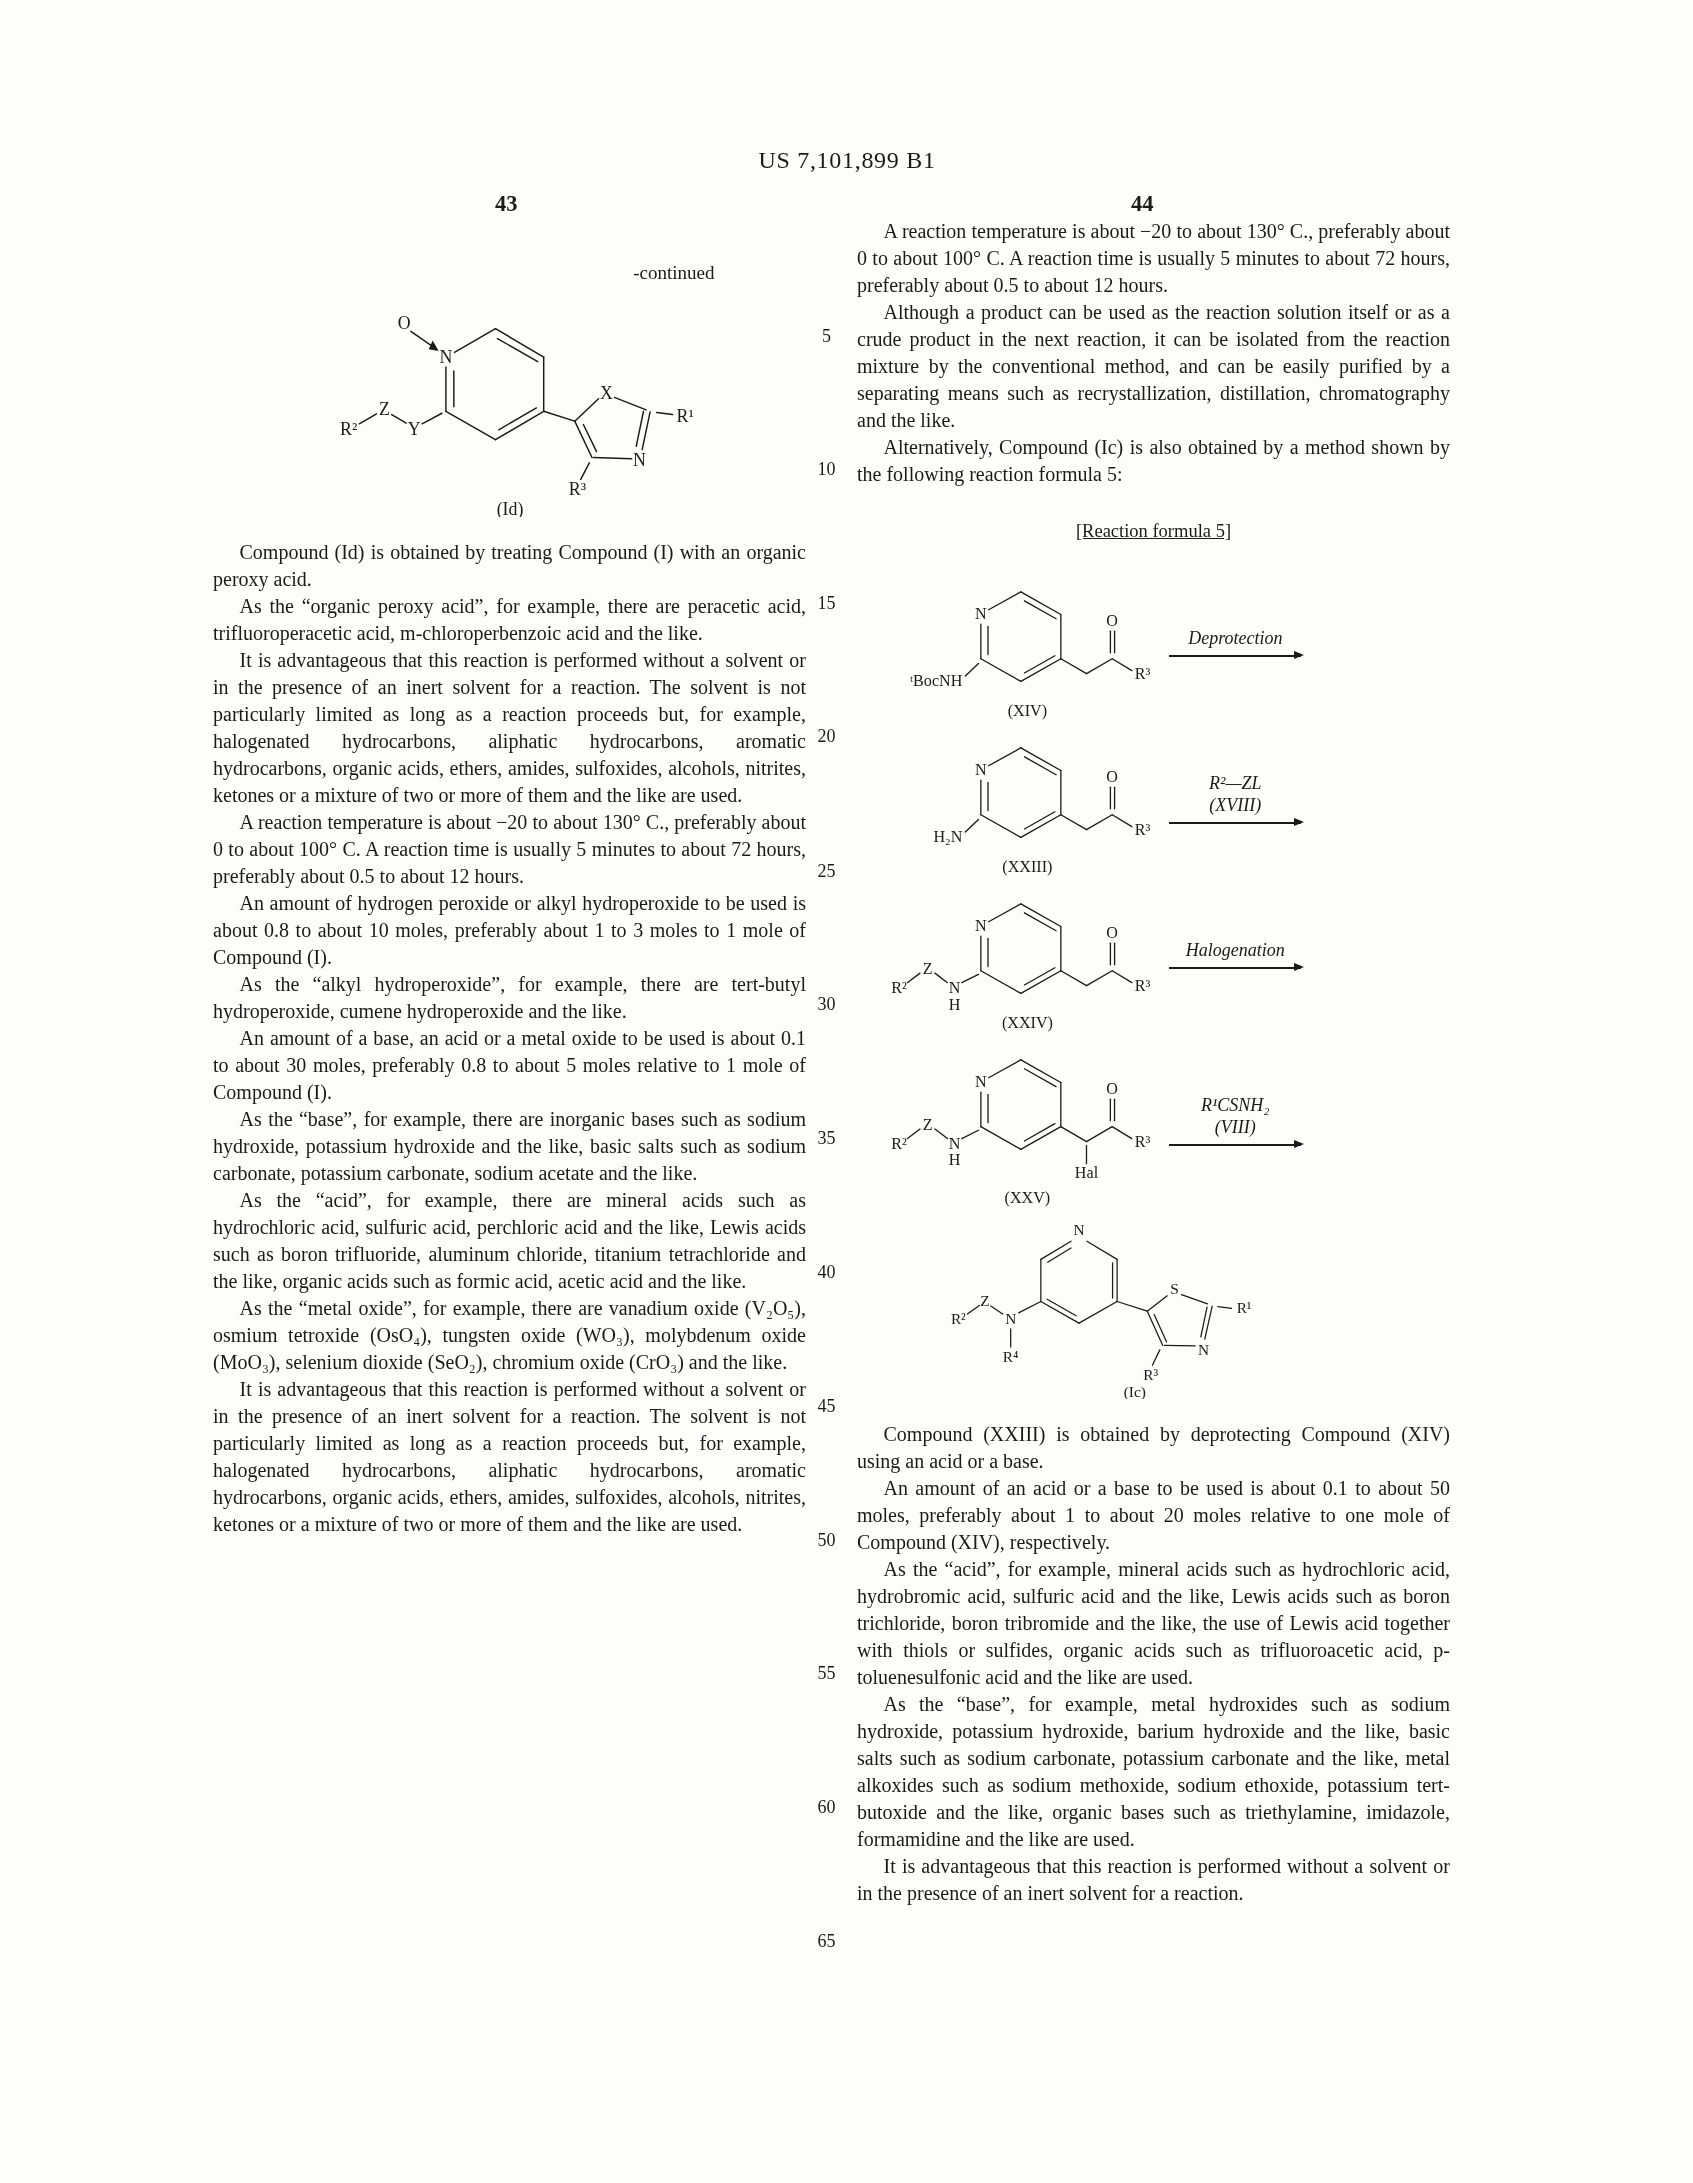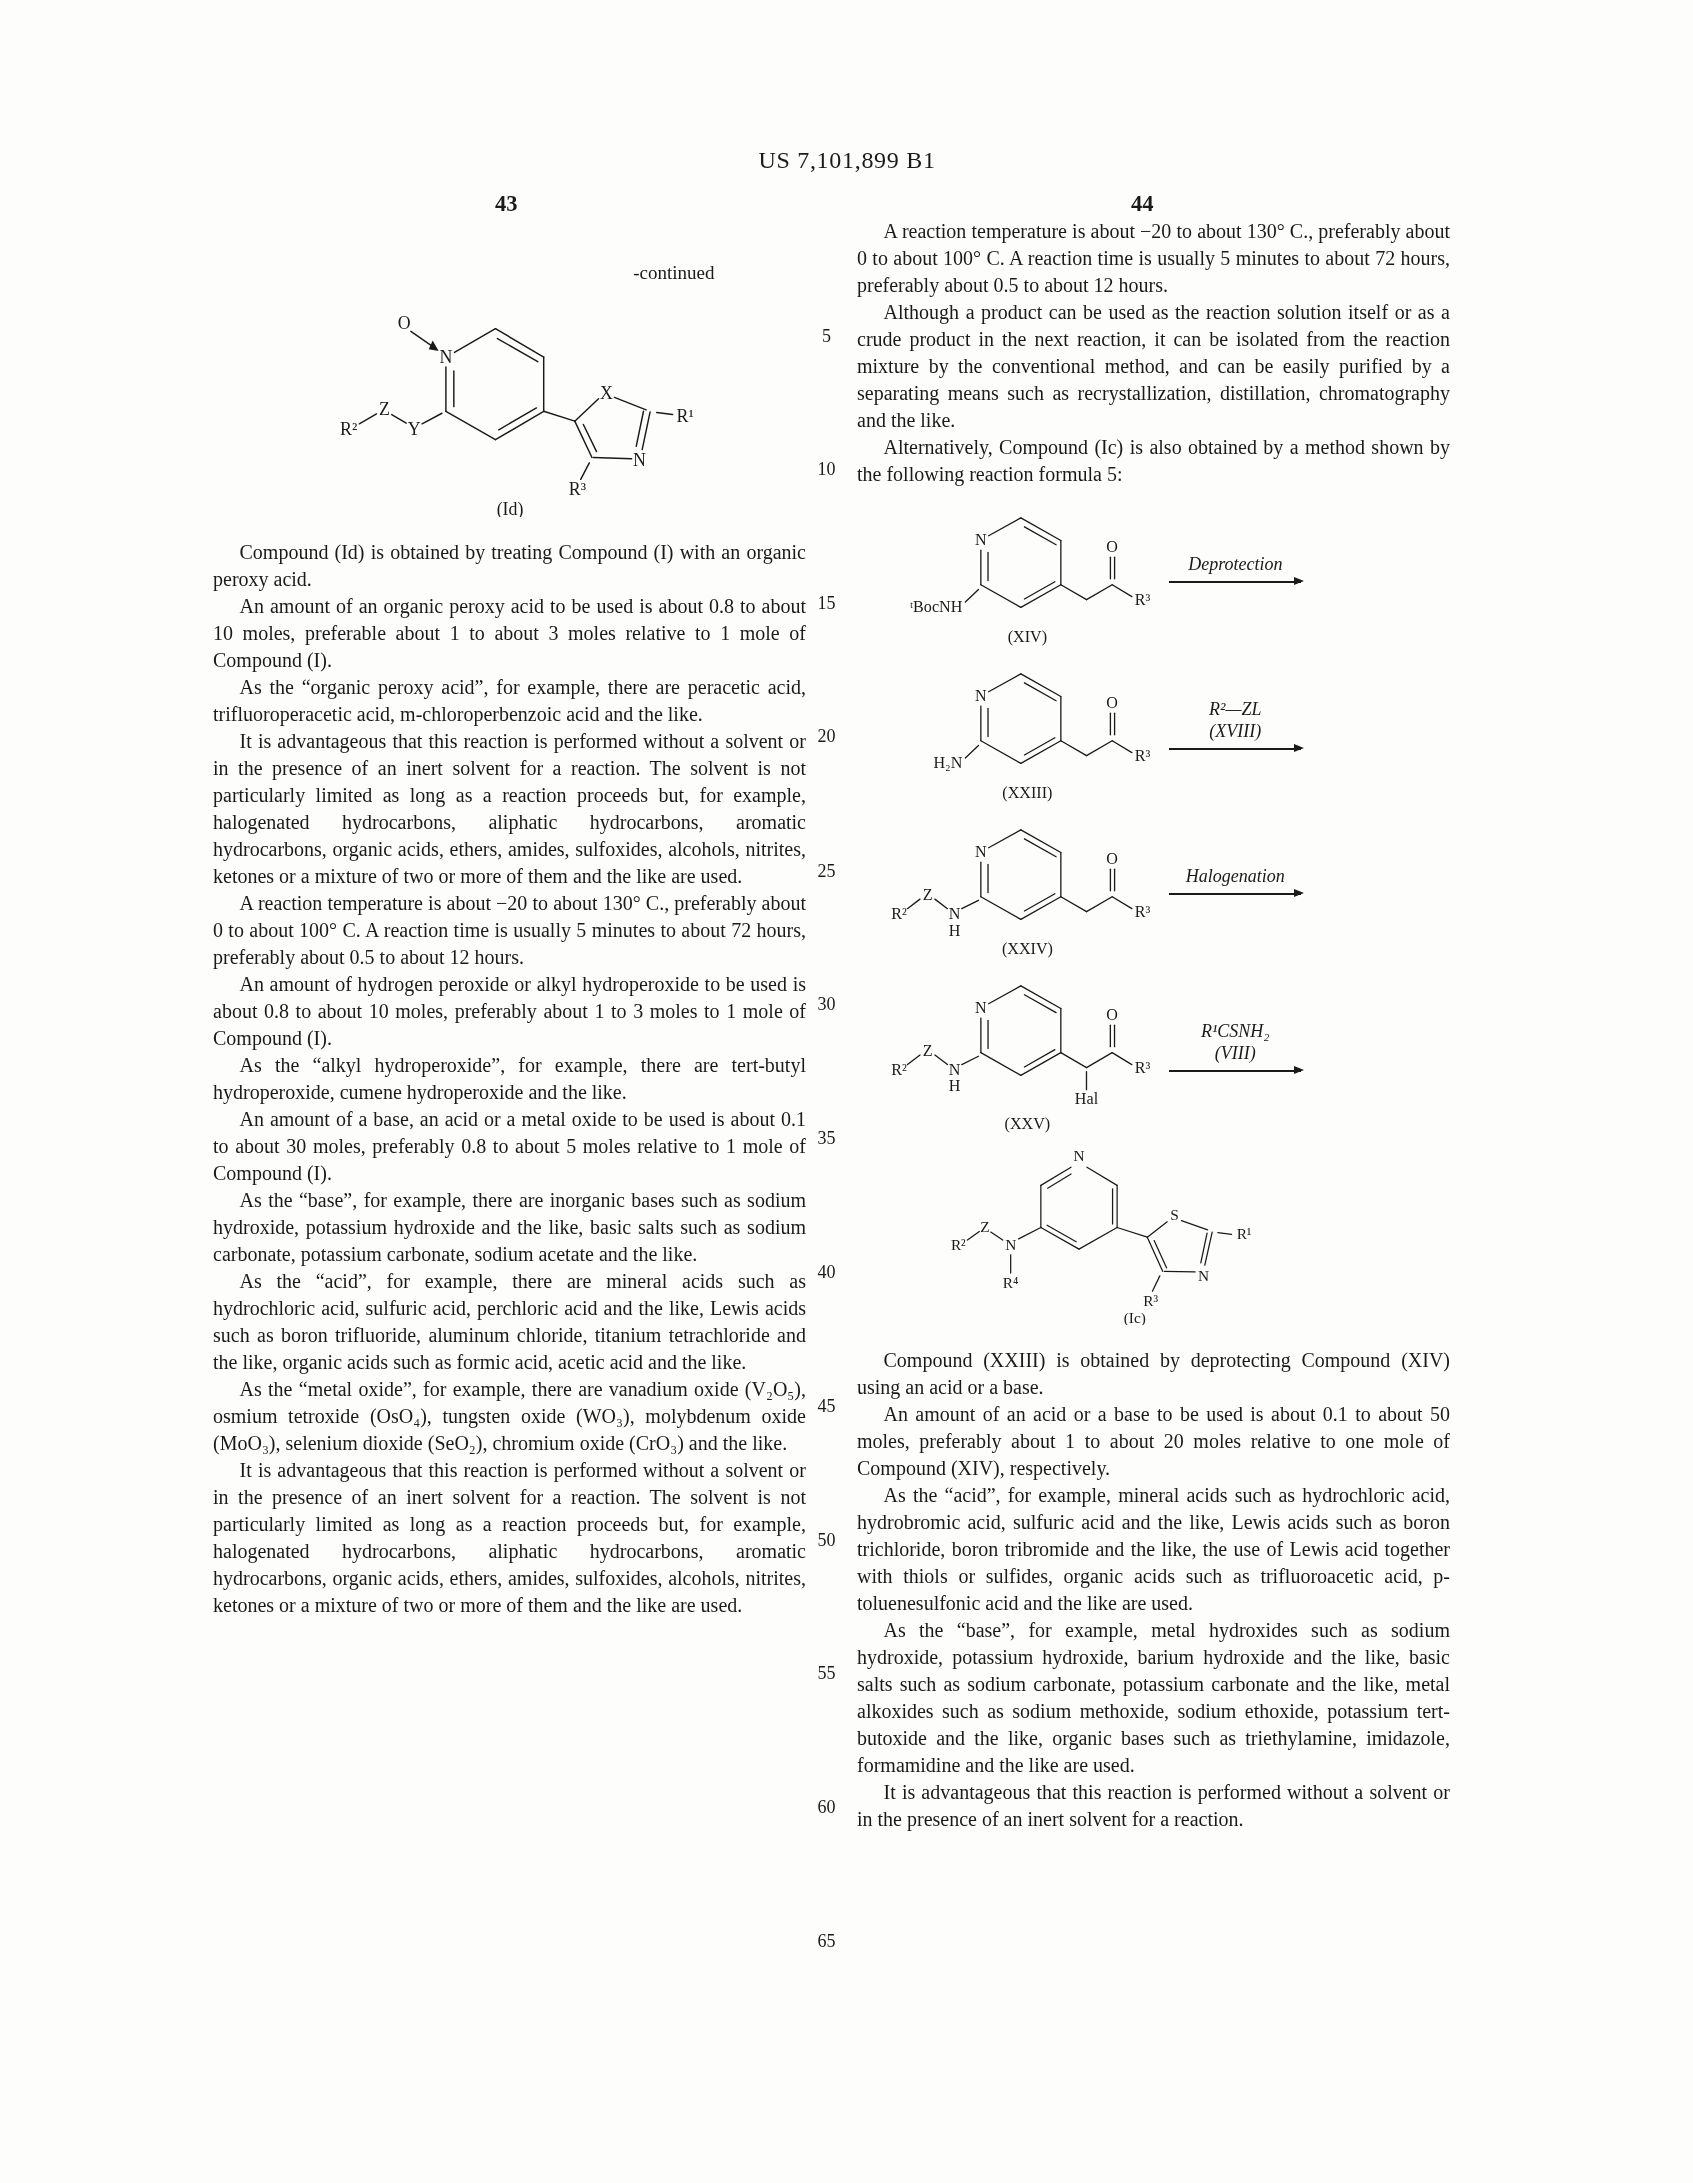--- a/index.html
+++ b/index.html
@@ -97,39 +97,39 @@
         <text class="atom" x="165" y="221" text-anchor="middle">Y</text>
         <text class="atom" x="456" y="167" text-anchor="middle">X</text>
         <text class="atom" x="575" y="201" text-anchor="middle">R¹</text>
         <text class="atom" x="506" y="268" text-anchor="middle">N</text>
         <text class="atom" x="412" y="312" text-anchor="middle">R³</text>
         <text class="cmpd" x="310" y="342" text-anchor="middle">(Id)</text>
       </svg>
     </div>
 
     <p class="para">Compound (Id) is obtained by treating Compound (I) with an organic peroxy acid.</p>
-    <p class="para">An amount of an organic peroxy acid to be used is about 0.8 to about 10 moles, preferable about 1 to about 3 moles relative to 1 mole of Compound (I).</p>
     <p class="para">As the “organic peroxy acid”, for example, there are peracetic acid, trifluoroperacetic acid, m-chloroperbenzoic acid and the like.</p>
     <p class="para">It is advantageous that this reaction is performed without a solvent or in the presence of an inert solvent for a reaction. The solvent is not particularly limited as long as a reaction proceeds but, for example, halogenated hydrocarbons, aliphatic hydrocarbons, aromatic hydrocarbons, organic acids, ethers, amides, sulfoxides, alcohols, nitrites, ketones or a mixture of two or more of them and the like are used.</p>
     <p class="para">A reaction temperature is about −20 to about 130° C., preferably about 0 to about 100° C. A reaction time is usually 5 minutes to about 72 hours, preferably about 0.5 to about 12 hours.</p>
     <p class="para">An amount of hydrogen peroxide or alkyl hydroperoxide to be used is about 0.8 to about 10 moles, preferably about 1 to 3 moles to 1 mole of Compound (I).</p>
     <p class="para">As the “alkyl hydroperoxide”, for example, there are tert-butyl hydroperoxide, cumene hydroperoxide and the like.</p>
     <p class="para">An amount of a base, an acid or a metal oxide to be used is about 0.1 to about 30 moles, preferably 0.8 to about 5 moles relative to 1 mole of Compound (I).</p>
     <p class="para">As the “base”, for example, there are inorganic bases such as sodium hydroxide, potassium hydroxide and the like, basic salts such as sodium carbonate, potassium carbonate, sodium acetate and the like.</p>
     <p class="para">As the “acid”, for example, there are mineral acids such as hydrochloric acid, sulfuric acid, perchloric acid and the like, Lewis acids such as boron trifluoride, aluminum chloride, titanium tetrachloride and the like, organic acids such as formic acid, acetic acid and the like.</p>
     <p class="para">As the “metal oxide”, for example, there are vanadium oxide (V₂O₅), osmium tetroxide (OsO₄), tungsten oxide (WO₃), molybdenum oxide (MoO₃), selenium dioxide (SeO₂), chromium oxide (CrO₃) and the like.</p>
     <p class="para">It is advantageous that this reaction is performed without a solvent or in the presence of an inert solvent for a reaction. The solvent is not particularly limited as long as a reaction proceeds but, for example, halogenated hydrocarbons, aliphatic hydrocarbons, aromatic hydrocarbons, organic acids, ethers, amides, sulfoxides, alcohols, nitrites, ketones or a mixture of two or more of them and the like are used.</p>
   </div>
 
   <div class="col right-col">
 
     <p class="para">A reaction temperature is about −20 to about 130° C., preferably about 0 to about 100° C. A reaction time is usually 5 minutes to about 72 hours, preferably about 0.5 to about 12 hours.</p>
     <p class="para">Although a product can be used as the reaction solution itself or as a crude product in the next reaction, it can be isolated from the reaction mixture by the conventional method, and can be easily purified by a separating means such as recrystallization, distillation, chromatography and the like.</p>
     <p class="para">Alternatively, Compound (Ic) is also obtained by a method shown by the following reaction formula 5:</p>
 
+    <div class="formula-label">[Reaction formula 5]</div>
 
     <div>
 
       <div class="scheme-row">
         <svg width="311" height="160" viewBox="0 0 520 268" style="font-size:30.5px">
           <g>
             <line x1="220" y1="80" x2="274" y2="50"></line>
             <line x1="274" y1="50" x2="341" y2="88"></line>
             <line x1="280" y1="65" x2="333" y2="95"></line>
             <line x1="341" y1="88" x2="341" y2="162"></line>

